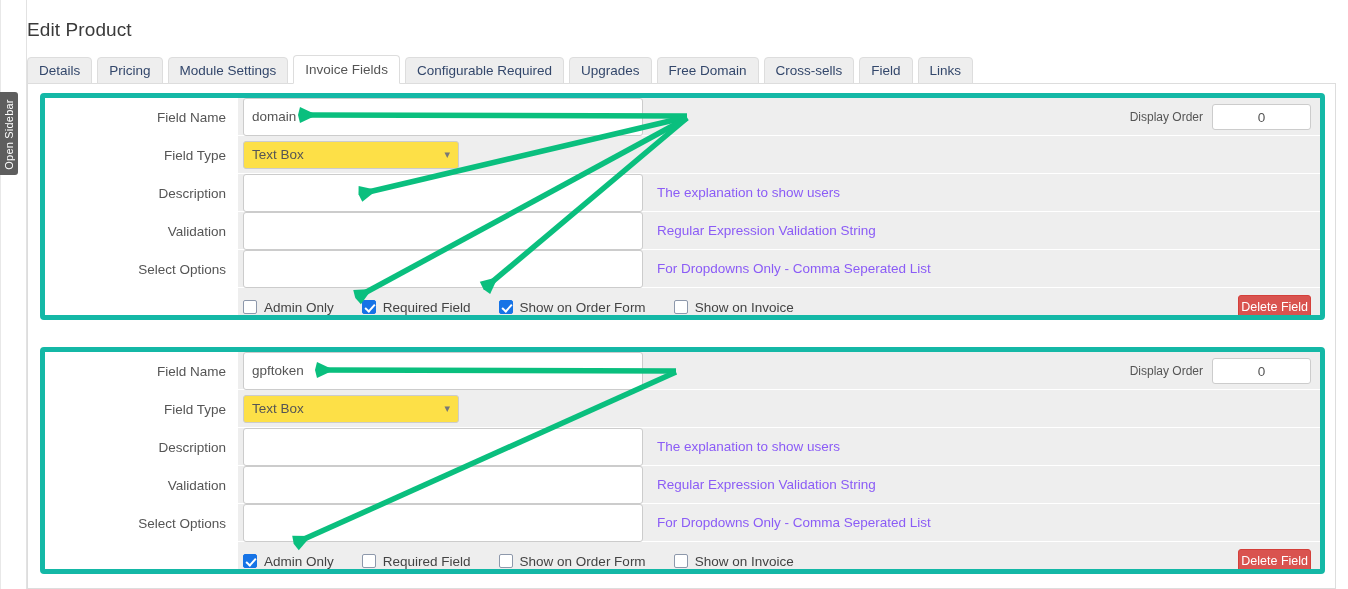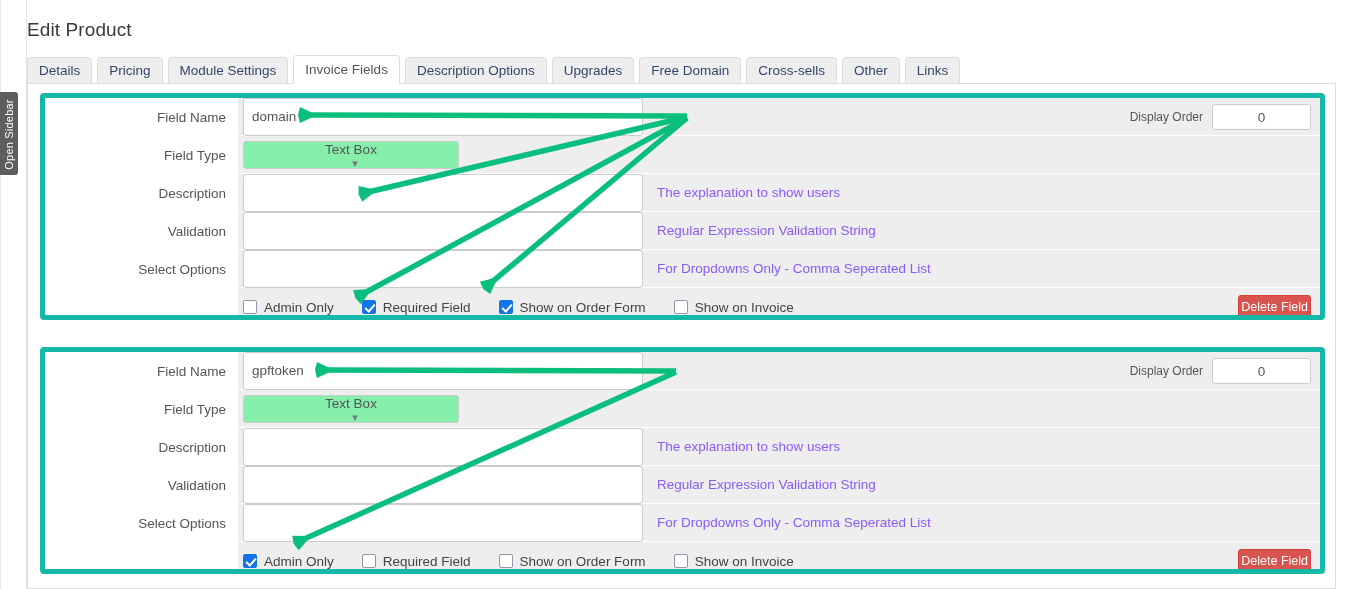--- a/index.html
+++ b/index.html
@@ -123,27 +123,26 @@
     color:#555555;
     padding:0 8px;
     outline:none;
     font-family:"Liberation Sans", sans-serif;
   }
   .txt.wide   { width:400px; margin-left:5px; }
   .txt.w-name { width:400px; margin-left:5px; }
   .sel {
     width:216px; height:28px; margin-left:5px;
     border:1px solid #cccccc;
-    background:#86efac;
+    background:#fde047;
     border-radius:3px;
     font-size:13.5px; color:#555555;
     padding:0 8px;
     display:flex; align-items:center; justify-content:space-between;
     cursor:pointer;
-    flex-direction:column;
   }
   .sel .chev { color:#777; font-size:11px; margin-left:8px; }
   .hint {
     margin-left:14px;
     font-size:13.5px; color:#8b5cf6;
     white-space:nowrap;
   }
 
   
   .dispwrap {
@@ -211,25 +210,25 @@
     <span>Open Sidebar</span>
   </div>
 
   <div class="page-title">Edit Product</div>
 
   <div class="tabs" id="tabbar">
       <div class="tab">Details</div>
       <div class="tab">Pricing</div>
       <div class="tab">Module Settings</div>
       <div class="tab active">Invoice Fields</div>
-      <div class="tab">Description Options</div>
+      <div class="tab">Configurable Required</div>
       <div class="tab">Upgrades</div>
       <div class="tab">Free Domain</div>
       <div class="tab">Cross-sells</div>
-      <div class="tab">Other</div>
+      <div class="tab">Field</div>
       <div class="tab">Links</div>
     </div>
   <div class="tabline"></div>
 
   <div class="content-panel">
     <div id="panels">
         <div class="fieldpanel fp1">
 
   <div class="frow">
     <div class="cellL">Field Name</div>

